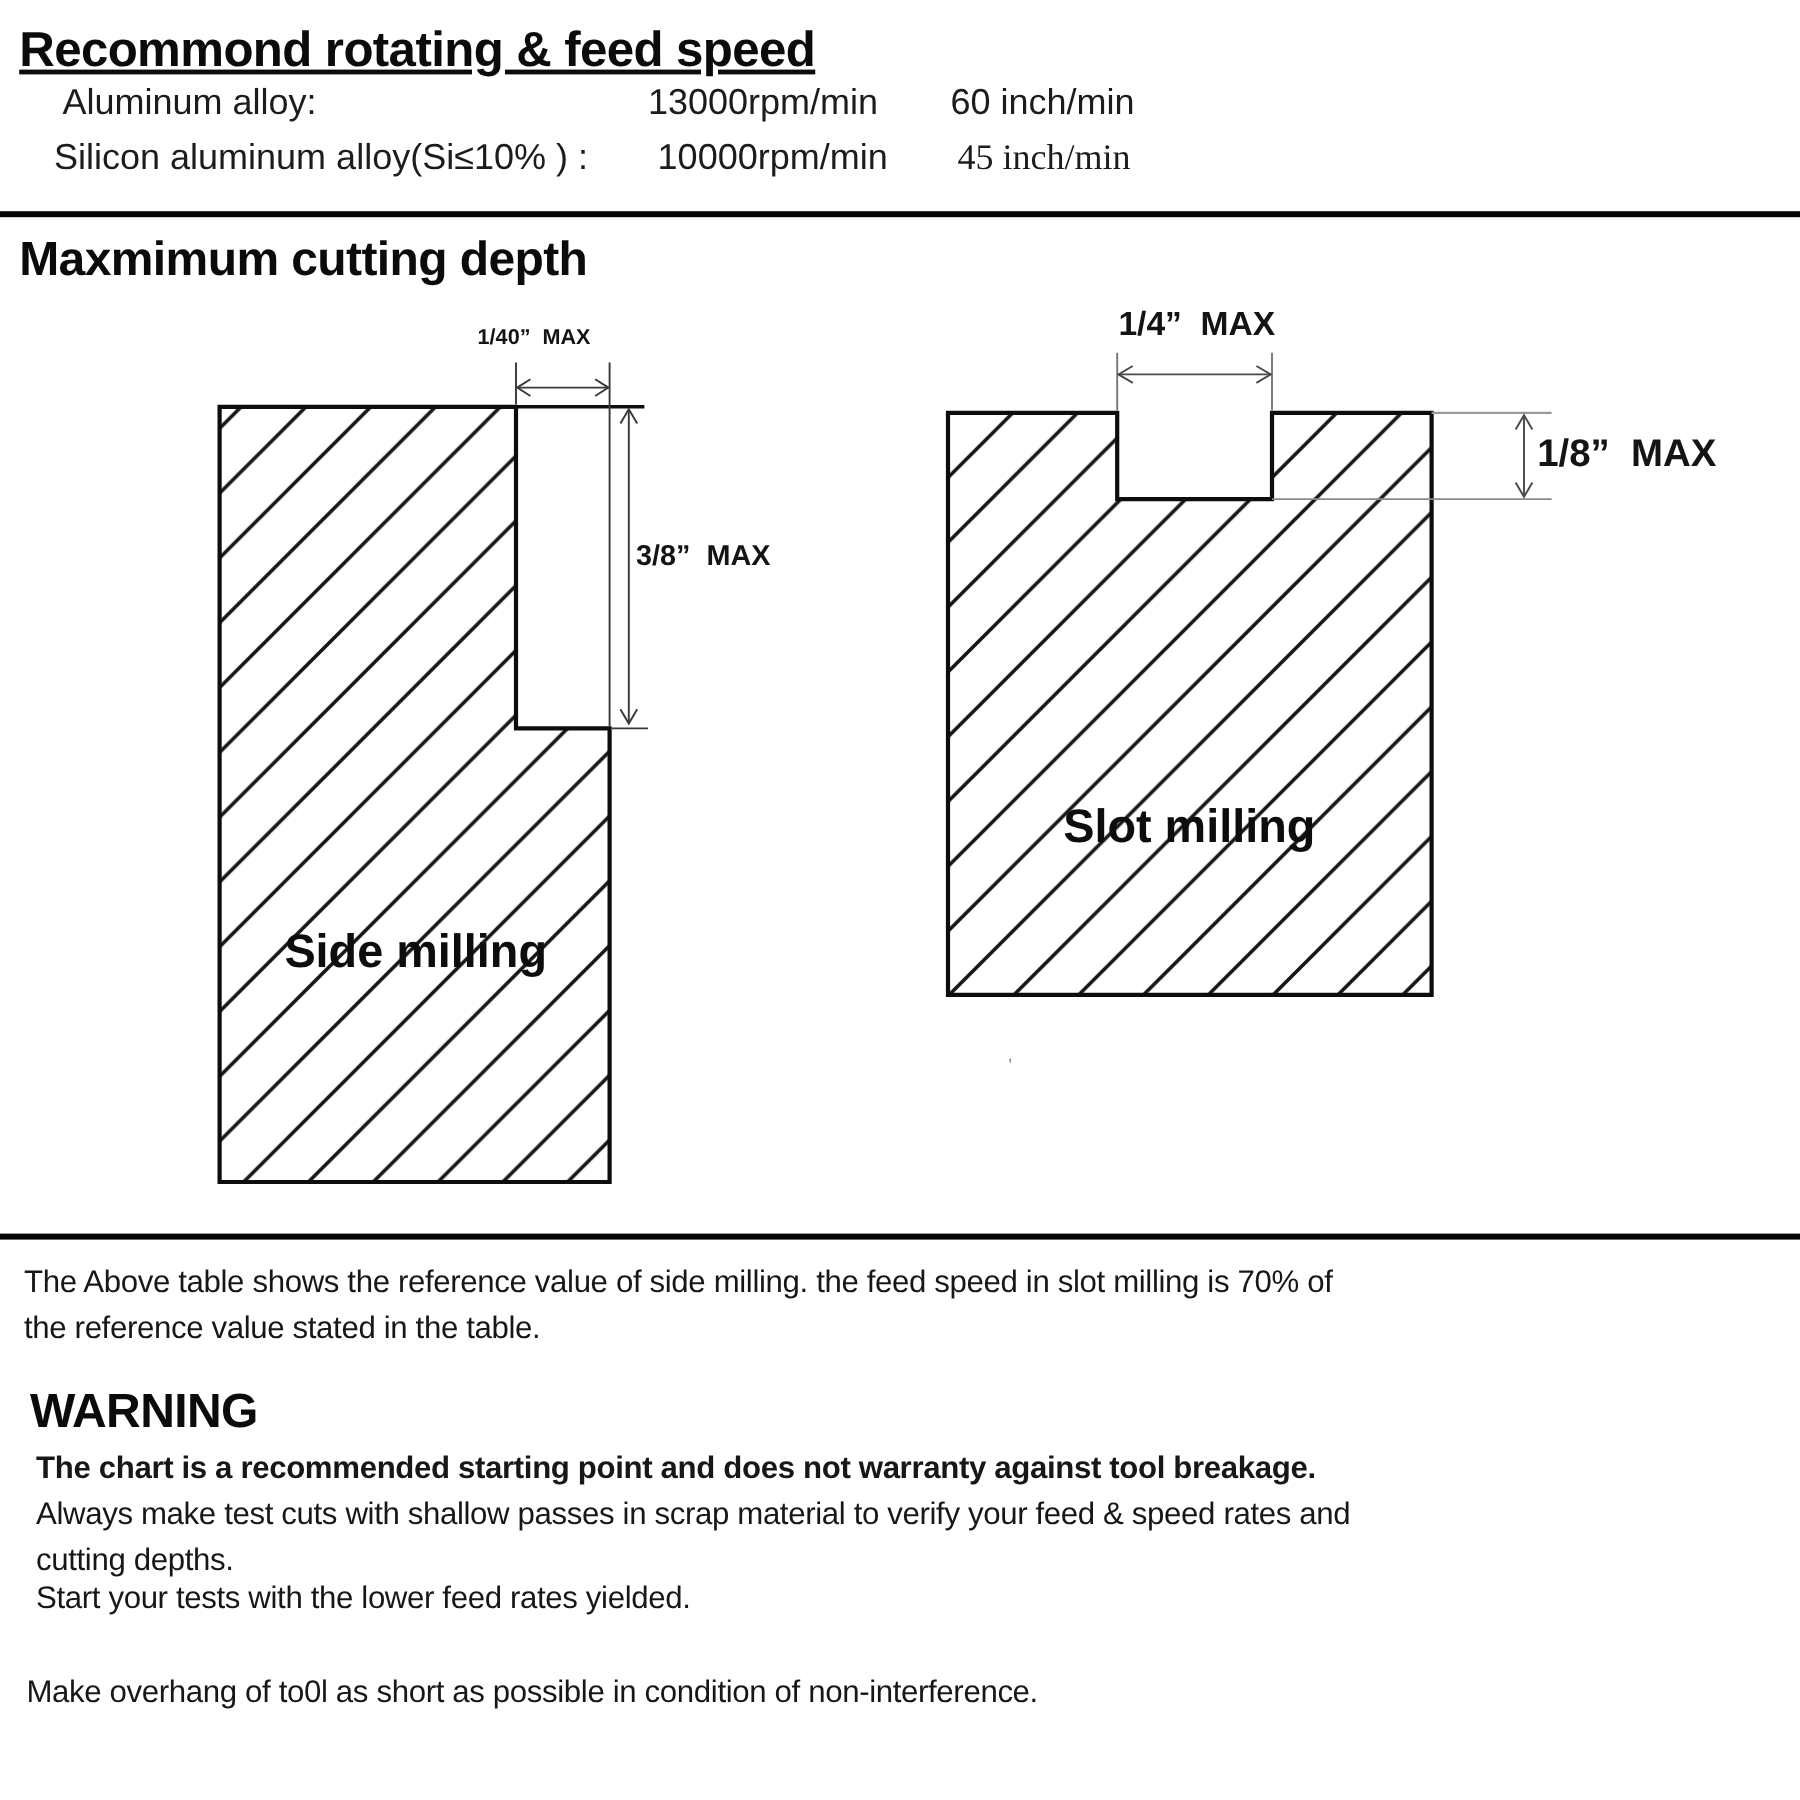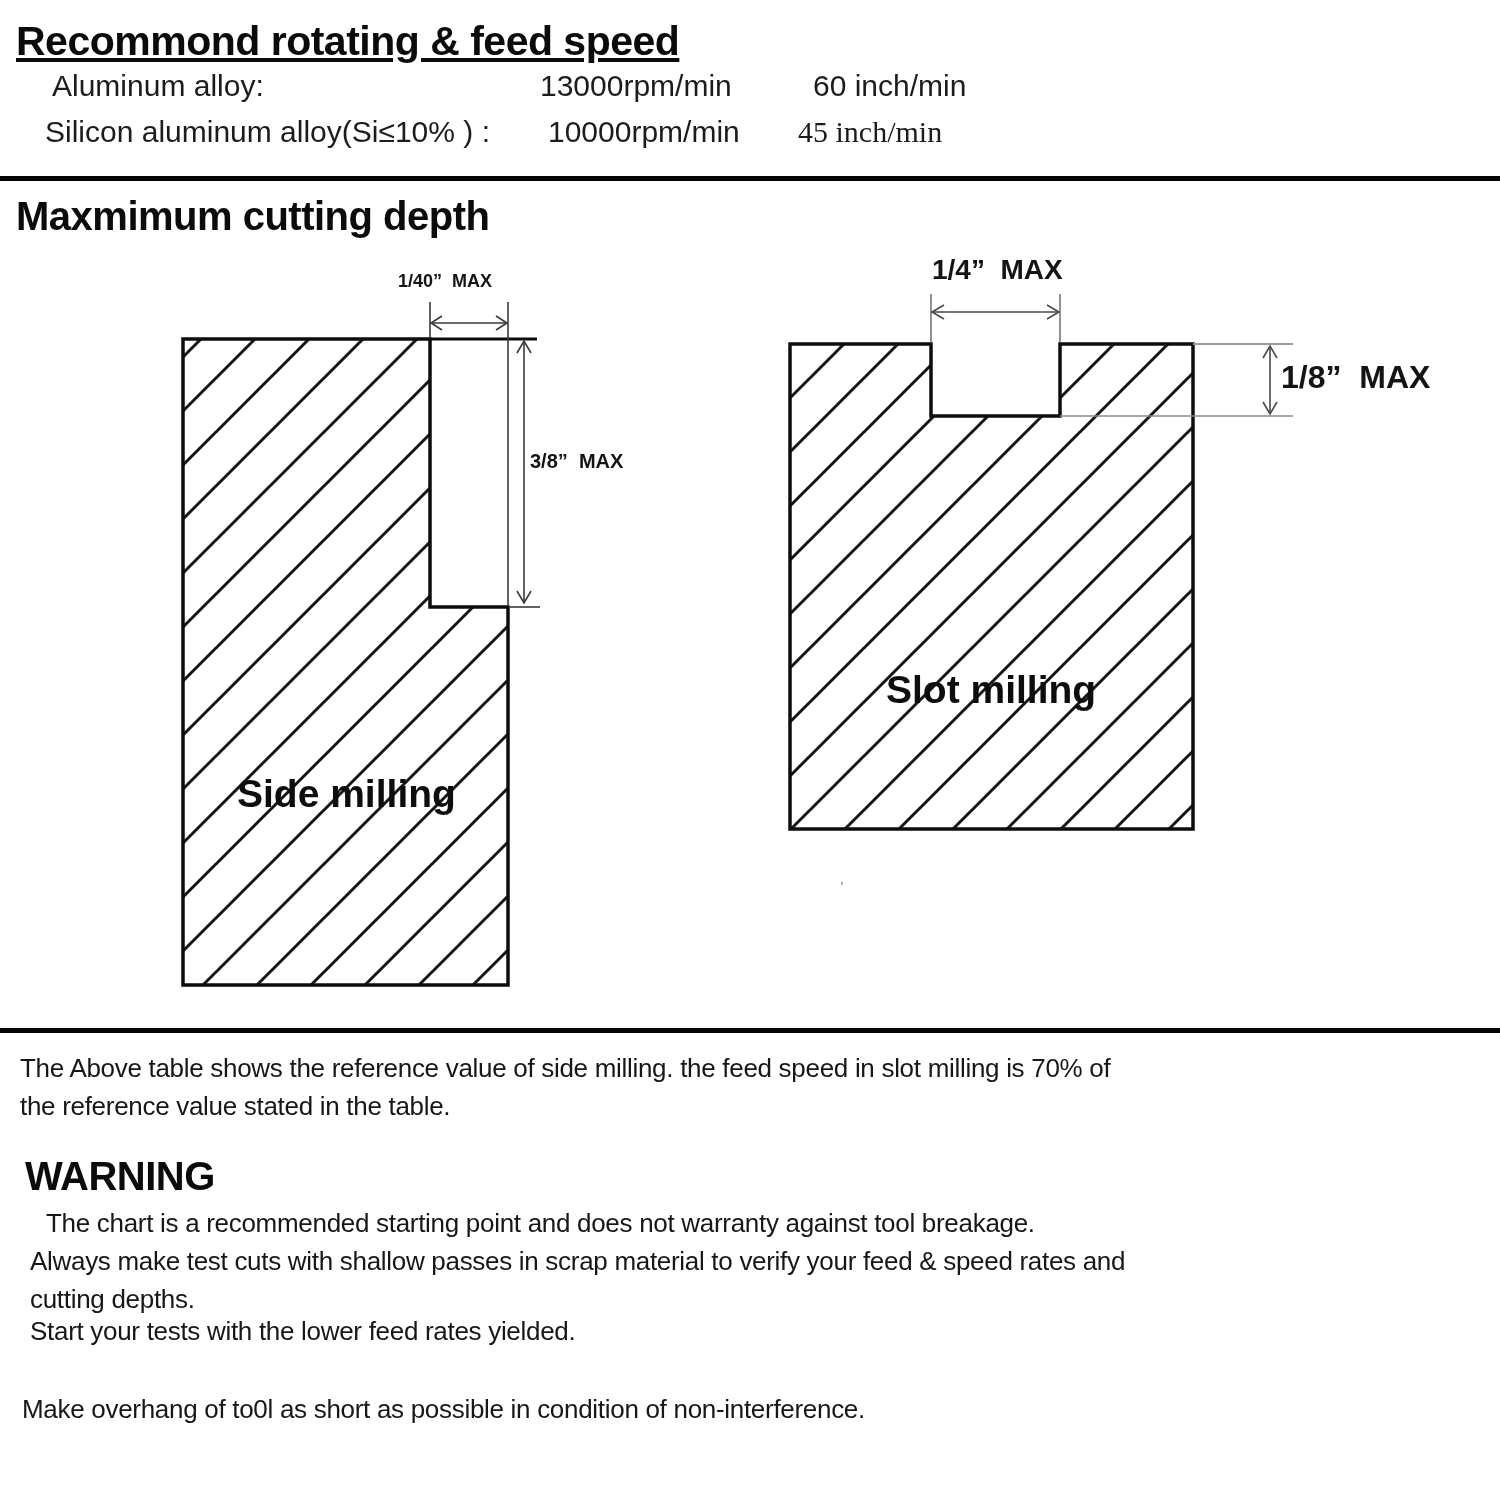--- a/index.html
+++ b/index.html
@@ -8,46 +8,46 @@
     width:1500px;height:1500px;position:relative;background:#ffffff;
     font-family:"Liberation Sans","DejaVu Sans",sans-serif;color:#111;
     overflow:hidden;
   }
   .abs{position:absolute;}
   
   #page-title{left:16px;top:18px;font-size:41px;font-weight:700;letter-spacing:-0.5px;white-space:pre;color:#0b0b0b;text-decoration:underline;}
   .cell{position:absolute;font-size:30px;color:#1c1c1c;white-space:pre;}
   #r1-label{left:52px;top:69px;}
   #r1-rpm{left:540px;top:69px;}
-  #r1-feed{left:792px;top:69px;margin-left:21px;}
+  #r1-feed{left:792px;top:69px;}
   #r2-label{left:45px;top:115px;}
   #r2-rpm{left:548px;top:115px;}
   #r2-feed{left:798px;top:115px;font-family:Liberation Serif, serif;}
   
   .rule{position:absolute;left:0;width:1500px;background:#050505;}
   #rule1{top:176px;height:5px;}
   #rule2{top:1028px;height:5px;}
   
   #depth-title{left:16px;top:194px;font-size:40px;font-weight:700;letter-spacing:-0.5px;white-space:pre;color:#0b0b0b;}
   #diagram-svg{position:absolute;left:0;top:0;width:1500px;height:1500px;pointer-events:none;}
   .dim{position:absolute;font-weight:700;color:#141414;white-space:pre;}
   #dim-side-width{left:398px;top:271px;font-size:18px;}
-  #dim-side-depth{left:530px;top:450px;font-size:20px;}
+  #dim-side-depth{left:530px;top:450px;font-size:24px;}
   #dim-slot-width{left:932px;top:254px;font-size:28px;}
   #dim-slot-depth{left:1281px;top:359px;font-size:32px;}
   .block-label{position:absolute;font-weight:700;font-size:39px;color:#0d0d0d;white-space:pre;}
   #lbl-side{left:237px;top:772px;}
   #lbl-slot{left:886px;top:668px;}
   #stray-mark{position:absolute;left:840px;top:880px;font-size:16px;color:#8a8a8a;}
   
   .body-line{position:absolute;font-size:26px;color:#171717;white-space:pre;letter-spacing:-0.3px;}
   #note-line-1{left:20px;top:1053px;}
   #note-line-2{left:20px;top:1091px;}
   #warning-title{position:absolute;left:25px;top:1154px;font-size:40px;font-weight:700;letter-spacing:-0.5px;color:#0b0b0b;}
-  #warn-line-1{left:46px;top:1208px;}
+  #warn-line-1{left:30px;top:1208px;font-weight:bold;}
   #warn-line-2{left:30px;top:1246px;}
   #warn-line-3{left:30px;top:1284px;}
   #warn-line-4{left:30px;top:1316px;}
   #overhang-line{left:22px;top:1394px;}
 </style>
 </head>
 <body>
 
 <div class="abs" id="page-title">Recommond rotating &amp; feed speed</div>
 

